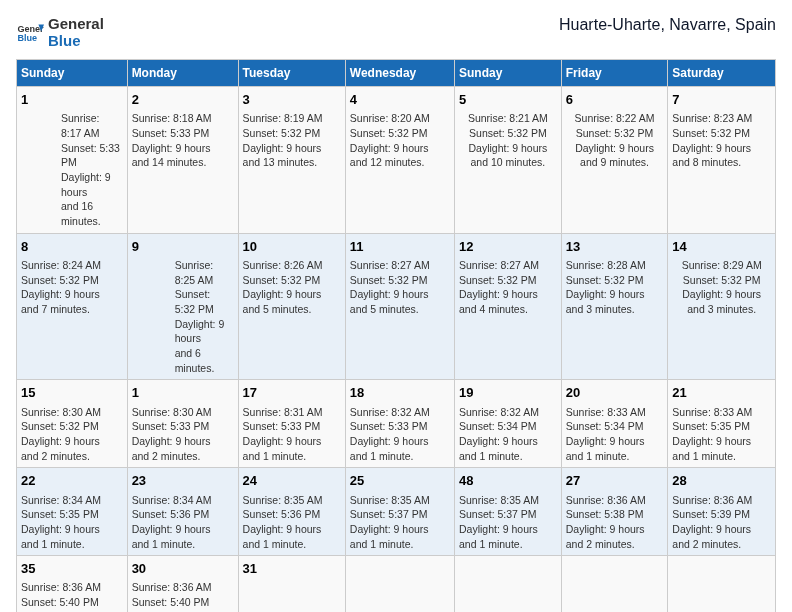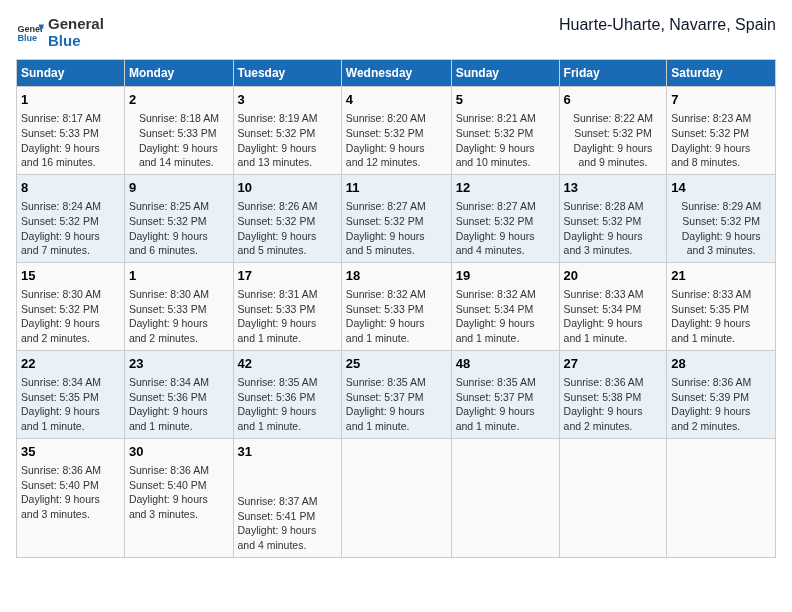--- a/index.html
+++ b/index.html
@@ -107,49 +107,49 @@
         <th>Wednesday</th>
         <th>Sunday</th>
         <th>Friday</th>
         <th>Saturday</th>
       </tr>
   </thead>
   <tbody id="calendar-body">
       <tr>
         <td>
           <span class="day-num">1</span>
-          <div class="day-info" style="white-space: pre-line;">Sunrise: 8:17 AM
+          <div class="day-info" style="white-space: pre-line; margin-left: 40px;">Sunrise: 8:17 AM
 Sunset: 5:33 PM
 Daylight: 9 hours
 and 16 minutes.</div>
         </td>
         <td>
           <span class="day-num">2</span>
-          <div class="day-info" style="white-space: pre-line; margin-left: 10px;">Sunrise: 8:18 AM
+          <div class="day-info" style="white-space: pre-line;">Sunrise: 8:18 AM
 Sunset: 5:33 PM
 Daylight: 9 hours
 and 14 minutes.</div>
         </td>
         <td>
           <span class="day-num">3</span>
           <div class="day-info" style="white-space: pre-line;">Sunrise: 8:19 AM
 Sunset: 5:32 PM
 Daylight: 9 hours
 and 13 minutes.</div>
         </td>
         <td>
           <span class="day-num">4</span>
           <div class="day-info" style="white-space: pre-line;">Sunrise: 8:20 AM
 Sunset: 5:32 PM
 Daylight: 9 hours
 and 12 minutes.</div>
         </td>
         <td>
           <span class="day-num">5</span>
-          <div class="day-info" style="white-space: pre-line;">Sunrise: 8:21 AM
+          <div class="day-info" style="white-space: pre-line; text-align: center;">Sunrise: 8:21 AM
 Sunset: 5:32 PM
 Daylight: 9 hours
 and 10 minutes.</div>
         </td>
         <td>
           <span class="day-num">6</span>
           <div class="day-info" style="white-space: pre-line; text-align: center;">Sunrise: 8:22 AM
 Sunset: 5:32 PM
 Daylight: 9 hours
 and 9 minutes.</div>
@@ -165,21 +165,21 @@
       <tr>
         <td>
           <span class="day-num">8</span>
           <div class="day-info" style="white-space: pre-line;">Sunrise: 8:24 AM
 Sunset: 5:32 PM
 Daylight: 9 hours
 and 7 minutes.</div>
         </td>
         <td>
           <span class="day-num">9</span>
-          <div class="day-info" style="white-space: pre-line;">Sunrise: 8:25 AM
+          <div class="day-info" style="white-space: pre-line; margin-left: 43px;">Sunrise: 8:25 AM
 Sunset: 5:32 PM
 Daylight: 9 hours
 and 6 minutes.</div>
         </td>
         <td>
           <span class="day-num">10</span>
           <div class="day-info" style="white-space: pre-line;">Sunrise: 8:26 AM
 Sunset: 5:32 PM
 Daylight: 9 hours
 and 5 minutes.</div>
@@ -273,21 +273,21 @@
 and 1 minute.</div>
         </td>
         <td>
           <span class="day-num">23</span>
           <div class="day-info" style="white-space: pre-line;">Sunrise: 8:34 AM
 Sunset: 5:36 PM
 Daylight: 9 hours
 and 1 minute.</div>
         </td>
         <td>
-          <span class="day-num">42</span>
+          <span class="day-num">24</span>
           <div class="day-info" style="white-space: pre-line;">Sunrise: 8:35 AM
 Sunset: 5:36 PM
 Daylight: 9 hours
 and 1 minute.</div>
         </td>
         <td>
           <span class="day-num">25</span>
           <div class="day-info" style="white-space: pre-line;">Sunrise: 8:35 AM
 Sunset: 5:37 PM
 Daylight: 9 hours

